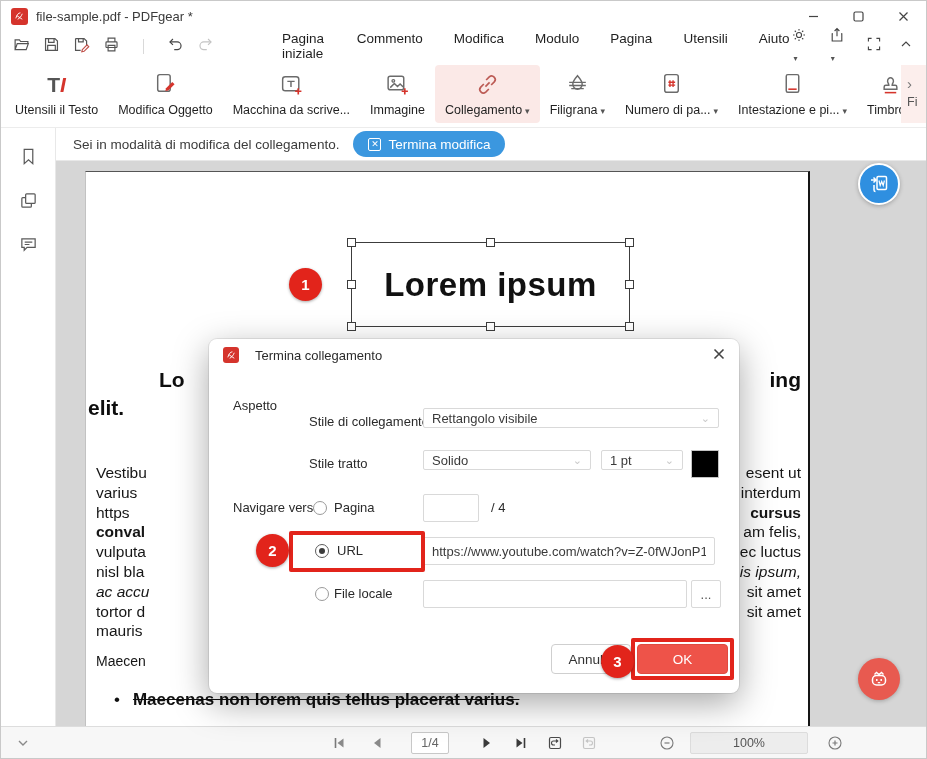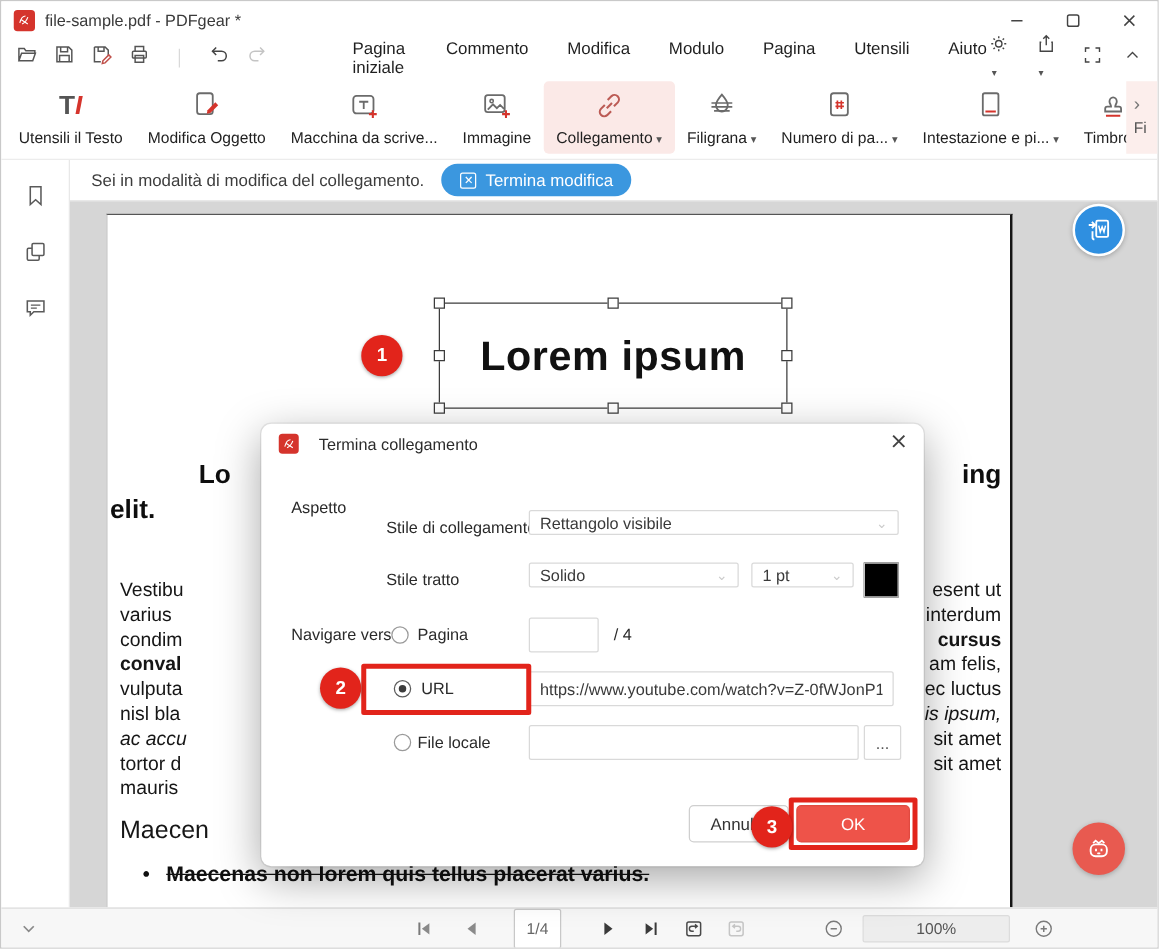--- a/index.html
+++ b/index.html
@@ -62,21 +62,21 @@
   .btn-blue { margin-left:14px; height:26px; display:flex; align-items:center; gap:7px;
               background:#3b97df; color:#fff; border:none; border-radius:14px; padding:0 15px;
               font-size:13.5px; font-family:inherit; }
   .btn-blue .xbox { width:13px; height:13px; border:1.4px solid #fff; border-radius:2px;
                     display:flex; align-items:center; justify-content:center; font-size:9px; line-height:1; }
   .docarea { flex:1; background:#d6d6d6; position:relative; overflow:hidden; }
   .page { position:absolute; left:29px; top:10px; width:725px; bottom:0; background:#fff;
           border-top:1px solid #555; border-right:2px solid #151515; border-left:1px solid #c2c2c2; }
 
   
-  .frag { position:absolute; font-size:20px; color:#161616; white-space:nowrap; }
+  .frag { position:absolute; font-size:14px; color:#161616; white-space:nowrap; }
   .frag.h { font-size:21px; font-weight:bold; color:#0e0e0e; }
   .lines { position:absolute; font-size:15.5px; color:#161616; line-height:19.8px; }
   .lines div { white-space:nowrap; }
   .lines.right { text-align:right; }
   .b { font-weight:bold; } .i { font-style:italic; }
   .bullet-line { position:absolute; left:28px; top:518px; font-size:17px; color:#101010; white-space:nowrap; }
   .bullet-line .txt { font-weight:bold; text-decoration:line-through; margin-left:13px; }
 
   
   .selbox { position:absolute; left:265px; top:70px; width:279px; height:85px;
@@ -124,21 +124,21 @@
                    justify-content:center; z-index:15; box-shadow:0 1px 4px rgba(0,0,0,.25); }
   .float-robot { position:absolute; left:857px; top:657px; width:42px; height:42px; border-radius:50%;
                  background:#e85a50; display:flex; align-items:center; justify-content:center; z-index:15;
                  box-shadow:0 1px 4px rgba(0,0,0,.25); }
 
   
   .statusbar { position:absolute; left:0; right:0; bottom:0; height:32px; background:#f7f7f7;
                border-top:1px solid #ddd; }
   .sb-item { position:absolute; top:0; height:32px; display:flex; align-items:center; }
   .sb-item svg { width:16px; height:16px; }
-  .page-input { width:38px; height:32px; border:1px solid #c8c8c8; border-radius:2px; text-align:center;
+  .page-input { width:38px; height:22px; border:1px solid #c8c8c8; border-radius:2px; text-align:center;
                 font-size:12.5px; color:#666; font-family:inherit; outline:none; background:#fff; }
   .zoom-input { width:118px; height:22px; border:1px solid #dcdcdc; border-radius:2px; text-align:center;
                 font-size:12.5px; color:#555; font-family:inherit; outline:none; background:#ededed; }
 </style>
 </head>
 <body>
 
 <div class="app">
 
   <div class="titlebar">
@@ -347,21 +347,21 @@
       <div class="docarea">
         <div class="page">
 
           <span class="frag h" style="left:73px; top:196px;">Lo</span>
           <span class="frag h" style="left:2px; top:224px;">elit. </span>
           <span class="frag h" style="right:7px; top:196px;">ing</span>
 
           <div class="lines" style="left:10px; top:291px;">
             <div>Vestibu</div>
             <div>varius</div>
-            <div>condim</div>
+            <div>https</div>
             <div class="b">conval</div>
             <div>vulputa</div>
             <div>nisl bla</div>
             <div class="i">ac accu</div>
             <div>tortor d</div>
             <div>mauris</div>
           </div>
           <div class="lines right" style="right:7px; top:291px;">
             <div>esent ut</div>
             <div>interdum</div>

